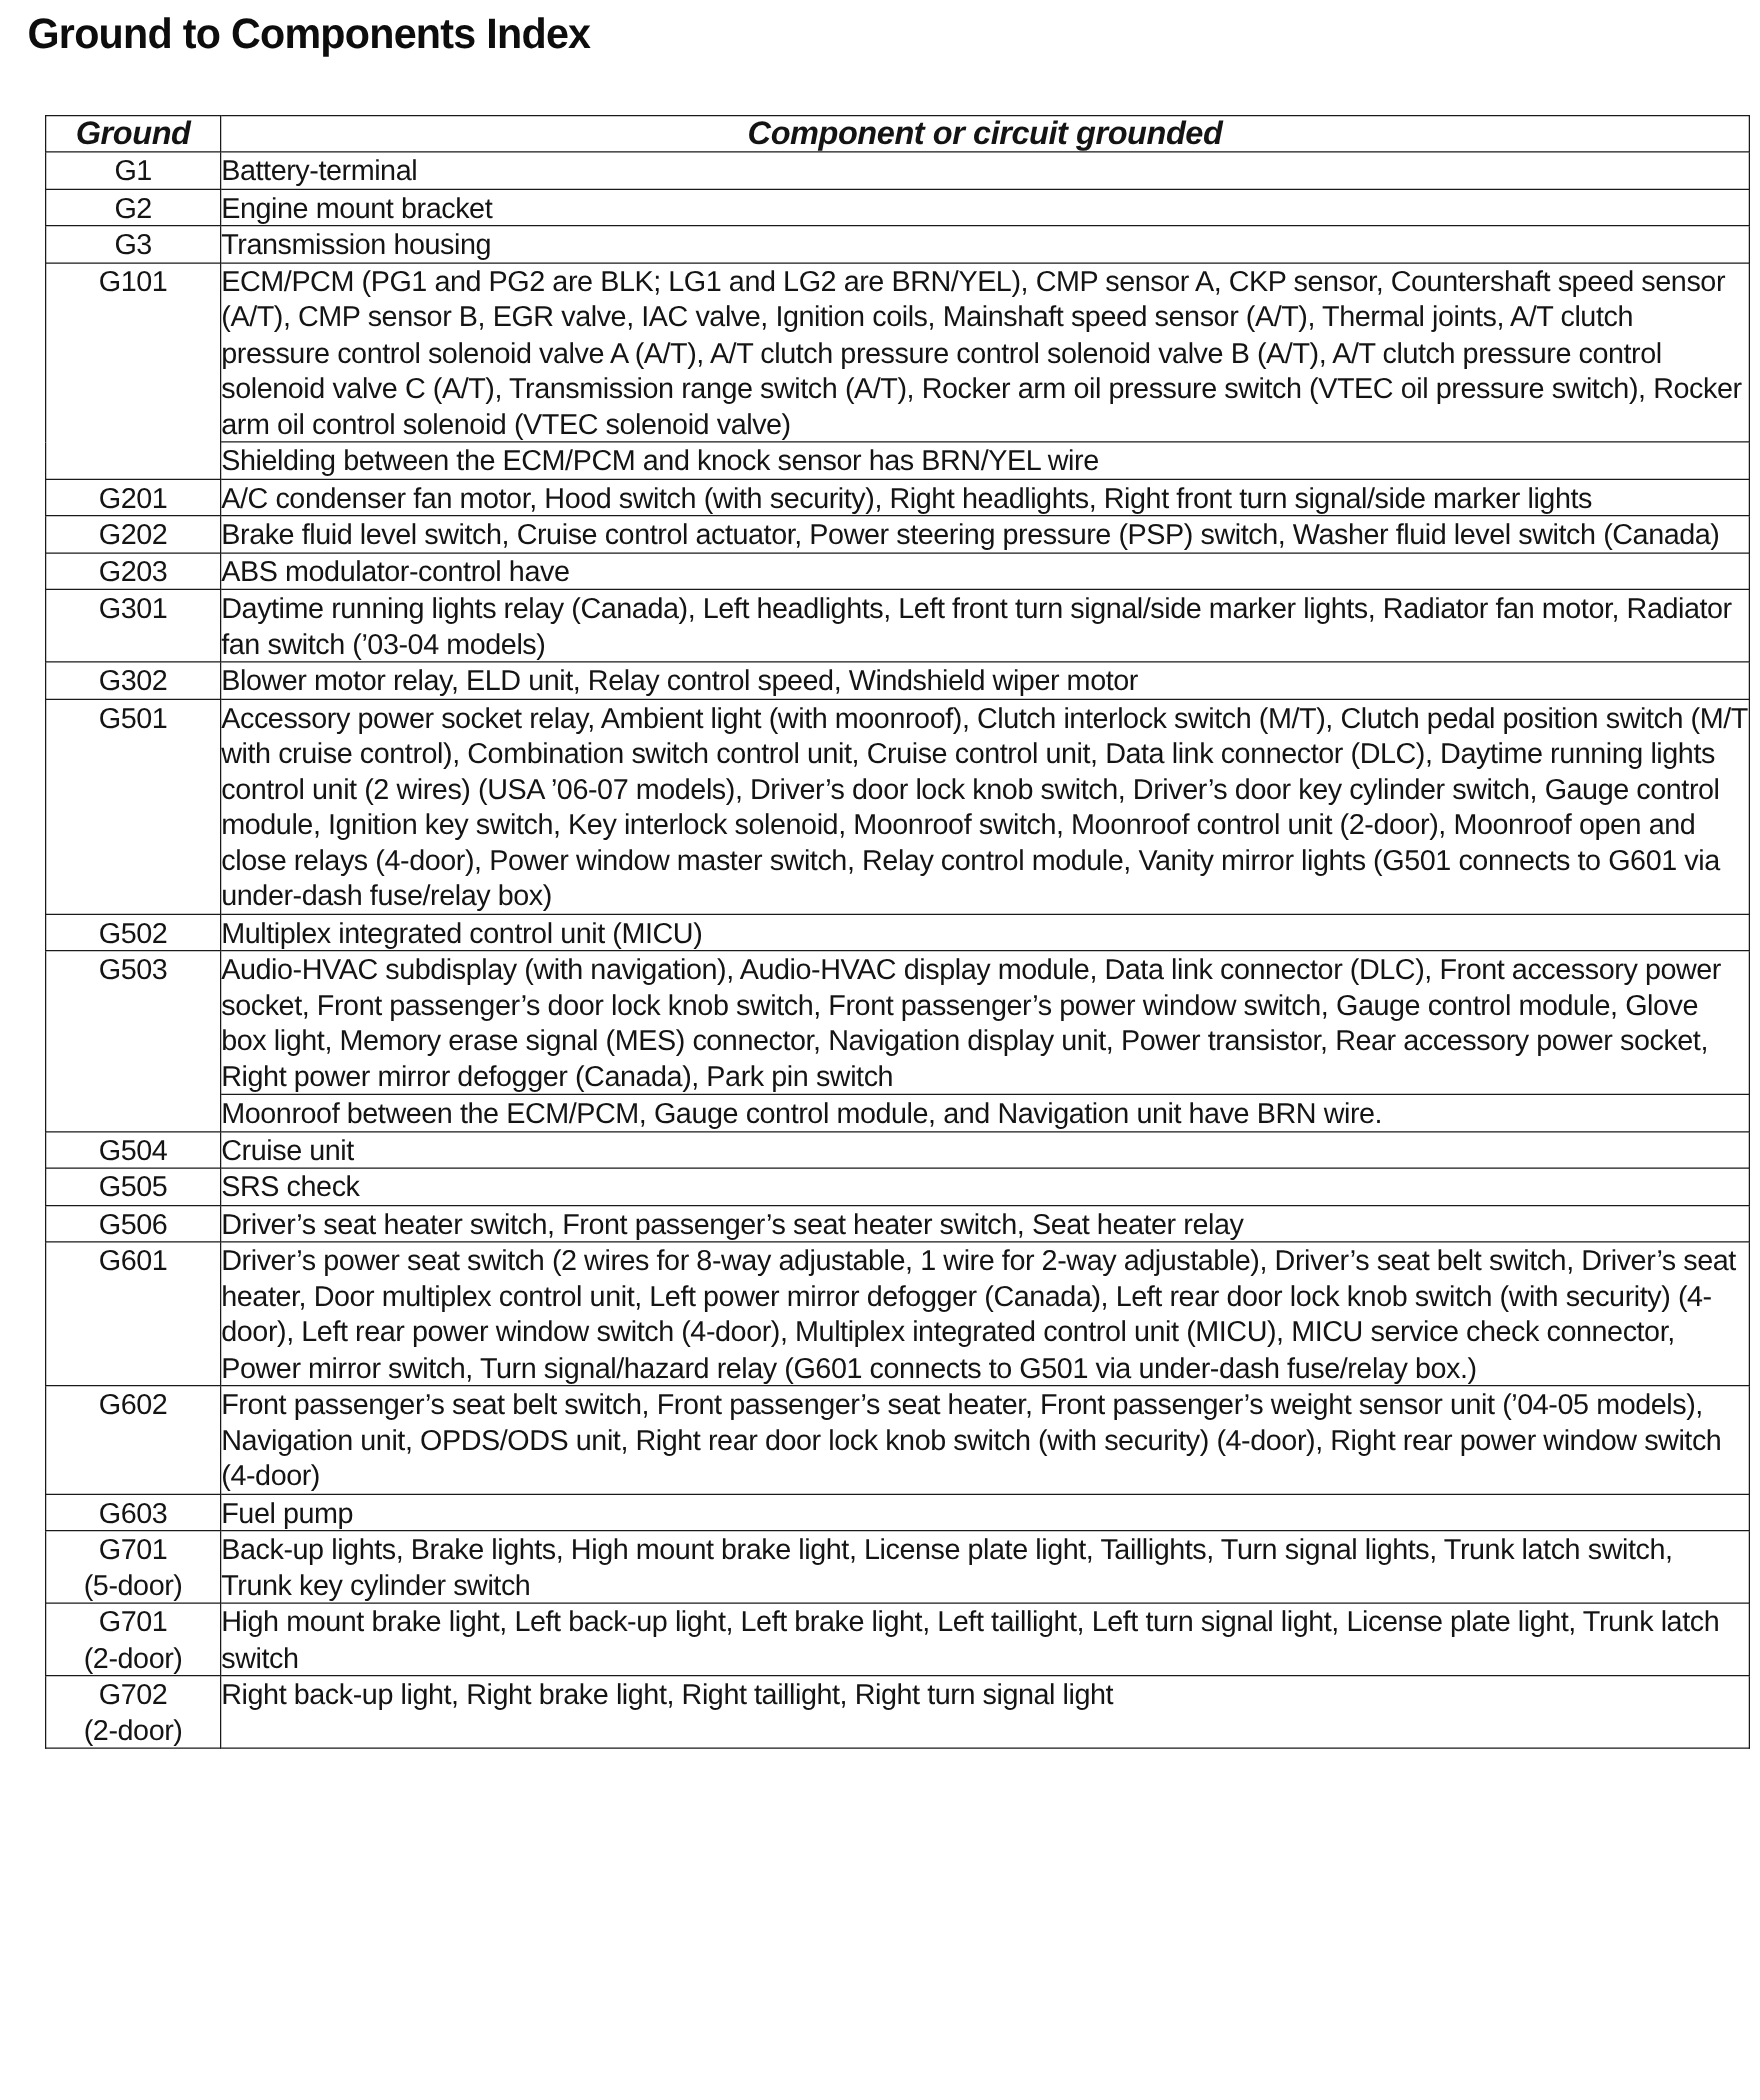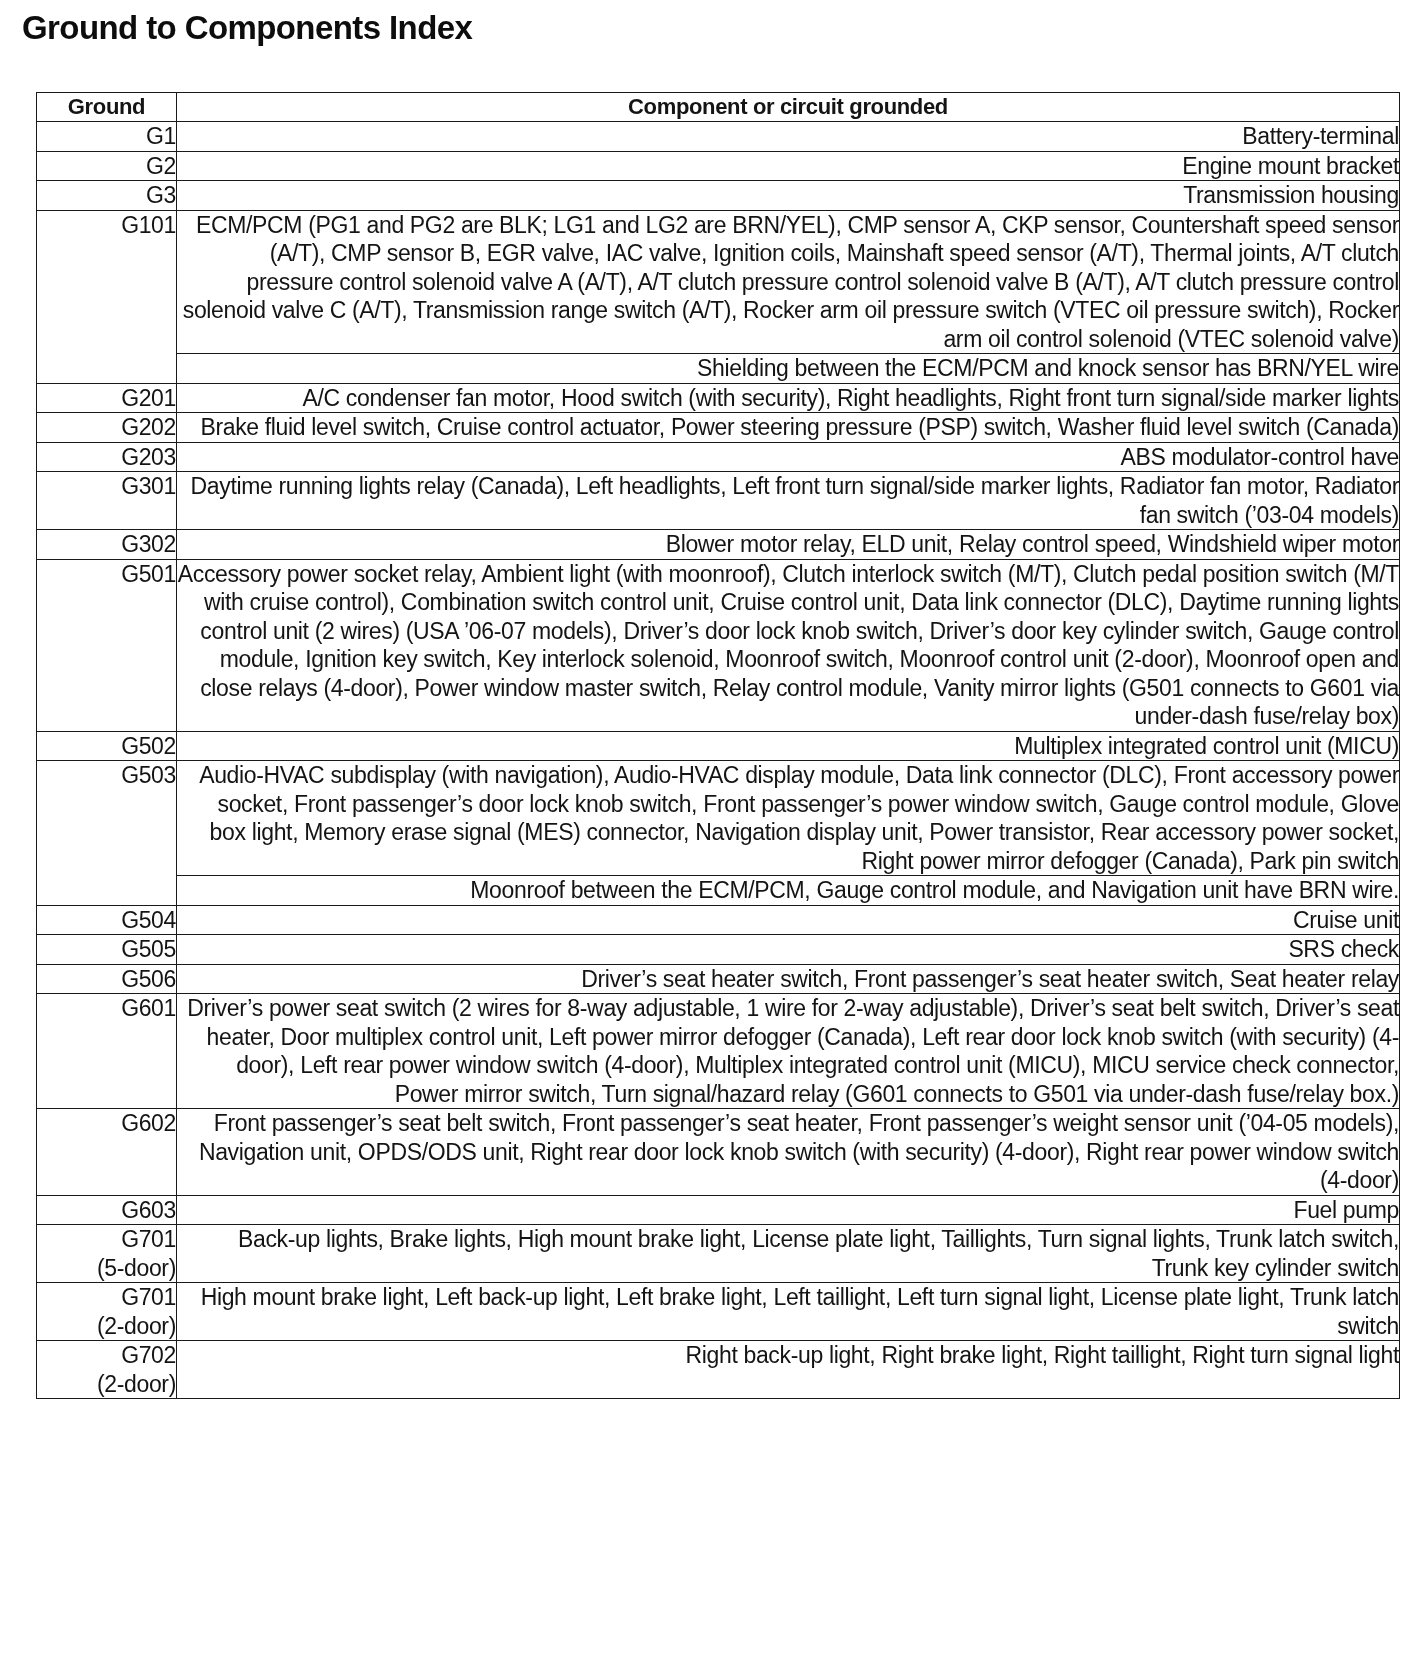--- a/index.html
+++ b/index.html
@@ -44,31 +44,32 @@
     table.index-table col.c-comp { width: 1223px; }
     table.index-table th,
     table.index-table td {
       border: 1.6px solid #1a1a1a;
       padding: 0;
       vertical-align: top;
       line-height: 28.5px;
     }
     table.index-table th {
       font-weight: bold;
-      font-size: 22px;
+      font-size: 26px;
       height: 28px;
       line-height: 27px;
       text-align: center;
+      font-style: italic;
     }
     td.ground-cell {
-      text-align: right;
+      text-align: center;
       padding-top: 1px;
     }
     td.comp-cell {
-      text-align: right;
+      text-align: left;
       padding-left: 11px;
       padding-right: 8px;
       padding-top: 1px;
     }
     .ground-id, .ground-note { display: block; }
   </style>
 </head>
 <body>
 
 <h1 class="page-title">Ground to Components Index</h1>

